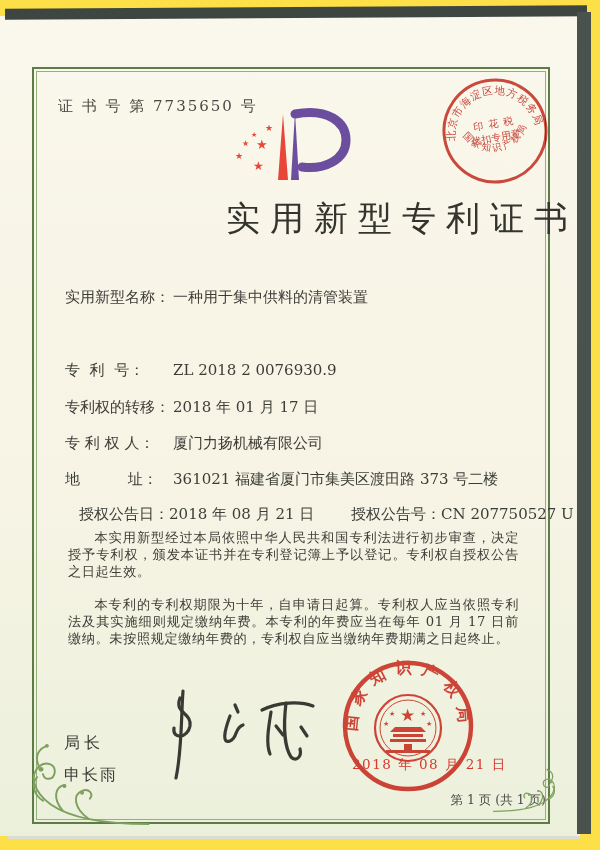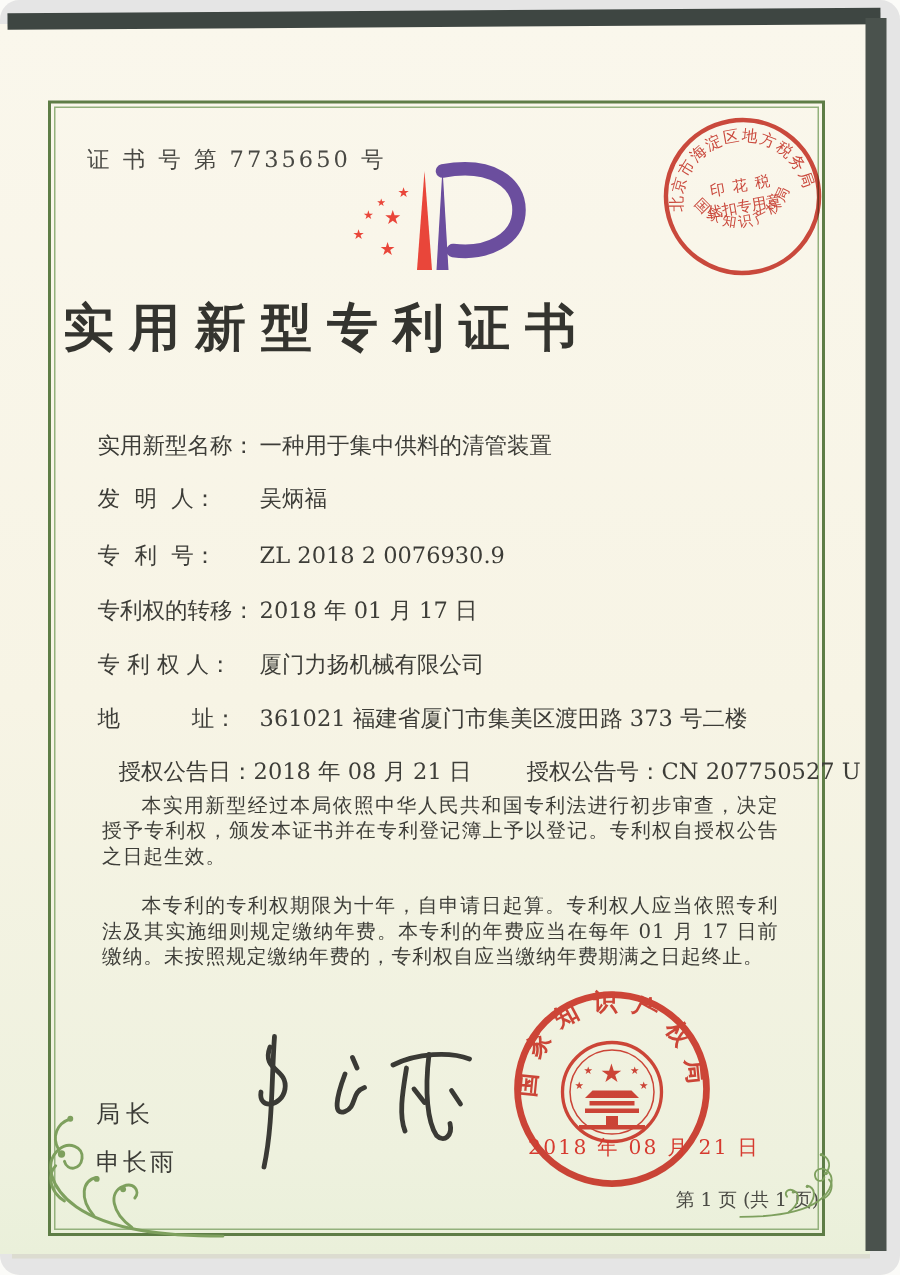--- a/index.html
+++ b/index.html
@@ -1,34 +1,34 @@
 <!DOCTYPE html>
 <html><head>
 <meta charset="utf-8">
 <style>
   html,body{margin:0;padding:0;}
   body{background:#fbfbf8;font-family:"DejaVu Serif","Liberation Serif",serif;}
-  .stage{position:relative;width:600px;height:850px;overflow:hidden;background:#e5e5e5;border-radius:13px;}
+  .stage{position:relative;width:600px;height:850px;overflow:hidden;background:#fde047;}
   .paper{position:absolute;left:0;top:16px;width:580px;height:820px;
     background:linear-gradient(180deg,#faf7ec 0%,#f7f4e5 55%,#eef1de 92%,#eaf0da 100%);}
   .scan-top{position:absolute;left:5px;top:7px;width:582px;height:11px;background:#3e4642;transform:rotate(-0.35deg);}
   .scan-right{position:absolute;left:577px;top:12px;width:14px;height:822px;background:#4a524d;}
   .paper-edge{position:absolute;left:8px;top:836px;width:572px;height:3px;background:#dcdcd0;}
 
   .frame{position:absolute;left:32px;top:67px;width:514px;height:753px;border:2px solid #5e7d46;}
   .frame-inner{position:absolute;left:2px;top:2px;right:2px;bottom:2px;border:1px solid #93b17c;}
 
   .cert-number{position:absolute;left:58px;top:97px;font-size:15px;letter-spacing:2px;color:#494944;white-space:pre;}
 
   .logo{position:absolute;left:232px;top:106px;width:124px;height:84px;}
 
   .tax-seal{position:absolute;left:438px;top:74px;width:114px;height:114px;transform:rotate(-10deg);
     mix-blend-mode:multiply;opacity:.95;}
 
-  .title{position:absolute;left:32px;top:196px;width:546px;text-align:left;font-size:34px;font-weight:700;
+  .title{position:absolute;left:32px;top:196px;width:546px;text-align:right;font-size:34px;font-weight:400;
     color:#34342f;letter-spacing:10px;padding-left:10px;box-sizing:border-box;}
 
   .field-row{position:absolute;left:46px;font-size:15px;color:#3d3d38;white-space:pre;}
   .f-label{display:inline-block;width:108px;white-space:pre;}
   .f-value{white-space:pre;}
   .row-0{top:270px}.row-1{top:305px}.row-2{top:343px}.row-3{top:380px}.row-4{top:416px}.row-5{top:452px}
   .grant-left{position:absolute;left:60px;top:487px;font-size:15px;color:#3d3d38;white-space:pre;}
   .grant-right{position:absolute;left:332px;top:487px;font-size:15px;color:#3d3d38;white-space:pre;}
 
   .paragraphs{position:absolute;left:52px;top:513px;width:483px;font-size:13.2px;line-height:17px;
@@ -94,23 +94,20 @@
       <textPath href="#taxBottom" startOffset="50%" text-anchor="middle">国家知识产权局</textPath>
     </text>
     <text x="57" y="53" text-anchor="middle" font-size="10" fill="#cc4137" letter-spacing="1">印 花 税</text>
     <text x="57" y="67" text-anchor="middle" font-size="10" fill="#cc4137">代扣专用章</text>
   </svg>
 
   <div class="title">实用新型专利证书</div>
 
   <div class="field-row row-0">
     <span class="f-label">实用新型名称：</span><span class="f-value">一种用于集中供料的清管装置</span>
-  </div>
-  <div class="field-row row-1">
-    <span class="f-label">发  明  人：</span><span class="f-value">吴炳福</span>
   </div>
   <div class="field-row row-2">
     <span class="f-label">专  利  号：</span><span class="f-value">ZL 2018 2 0076930.9</span>
   </div>
   <div class="field-row row-3">
     <span class="f-label">专利权的转移：</span><span class="f-value">2018 年 01 月 17 日</span>
   </div>
   <div class="field-row row-4">
     <span class="f-label">专 利 权 人：</span><span class="f-value">厦门力扬机械有限公司</span>
   </div>

